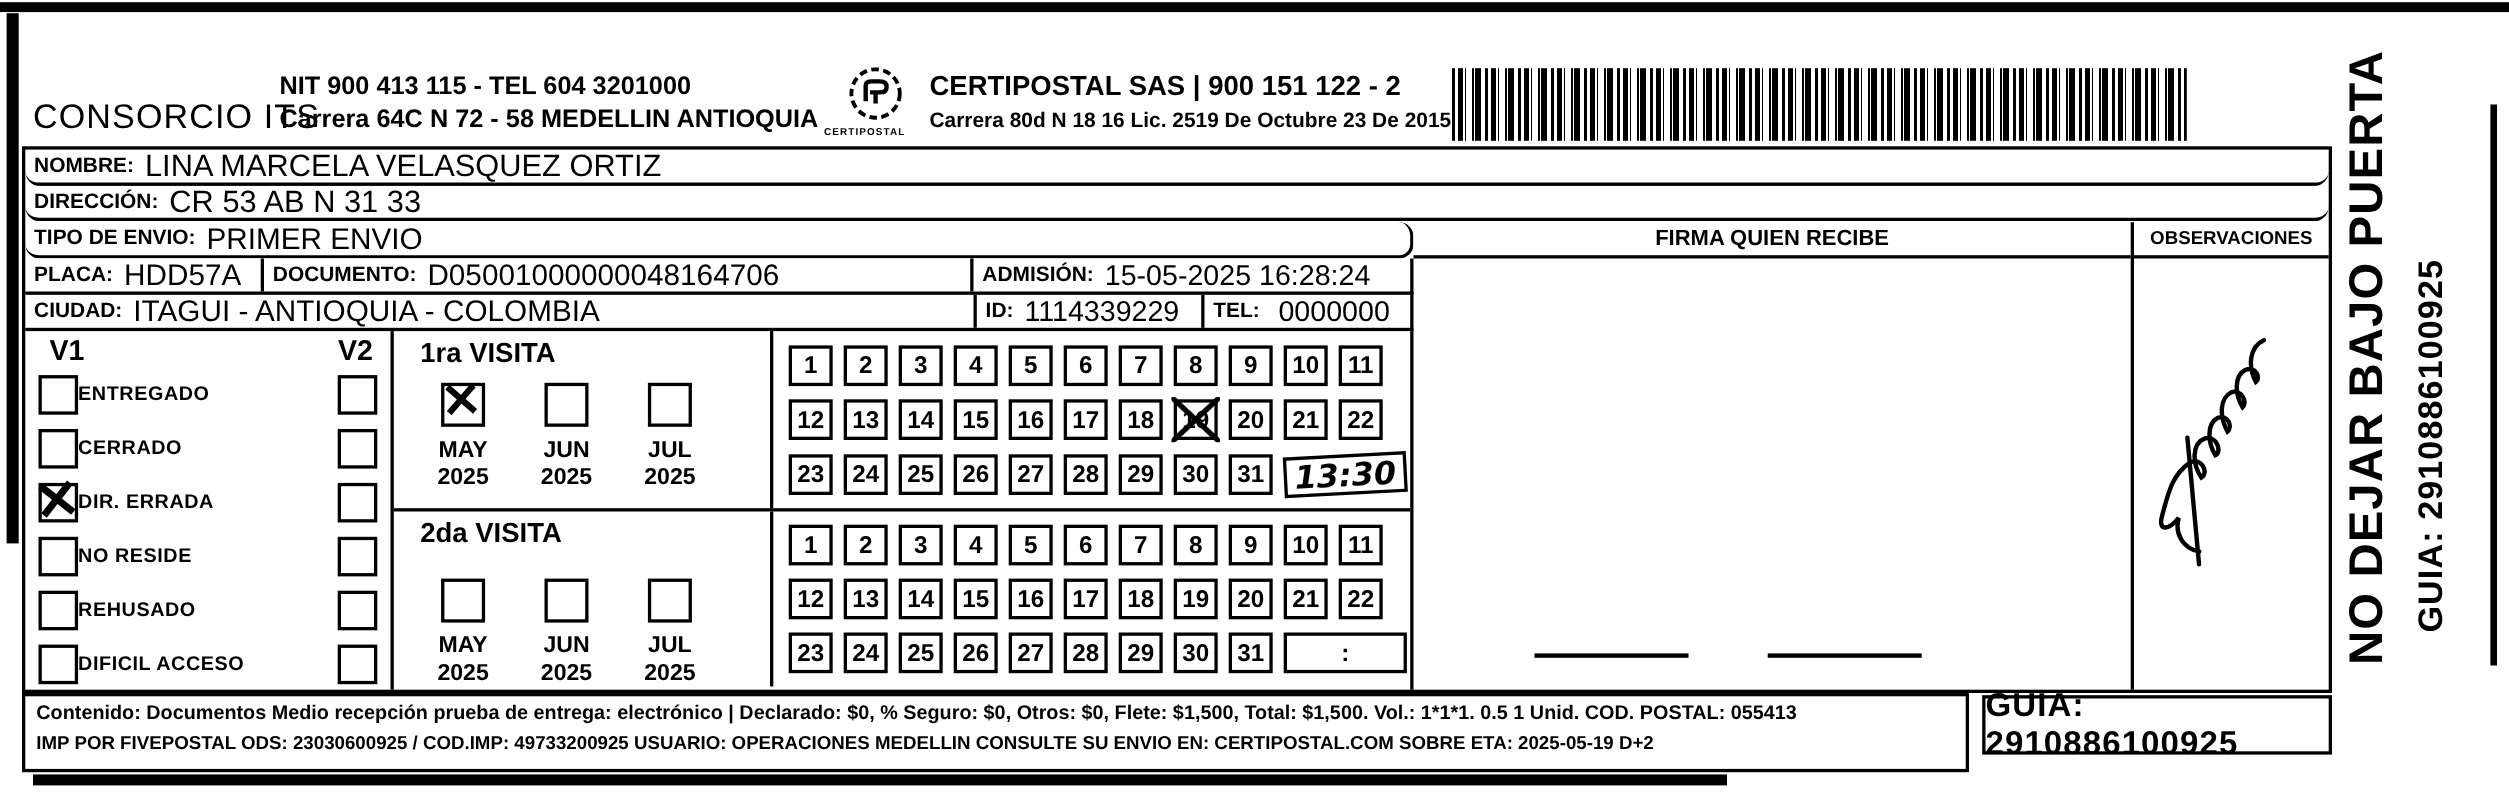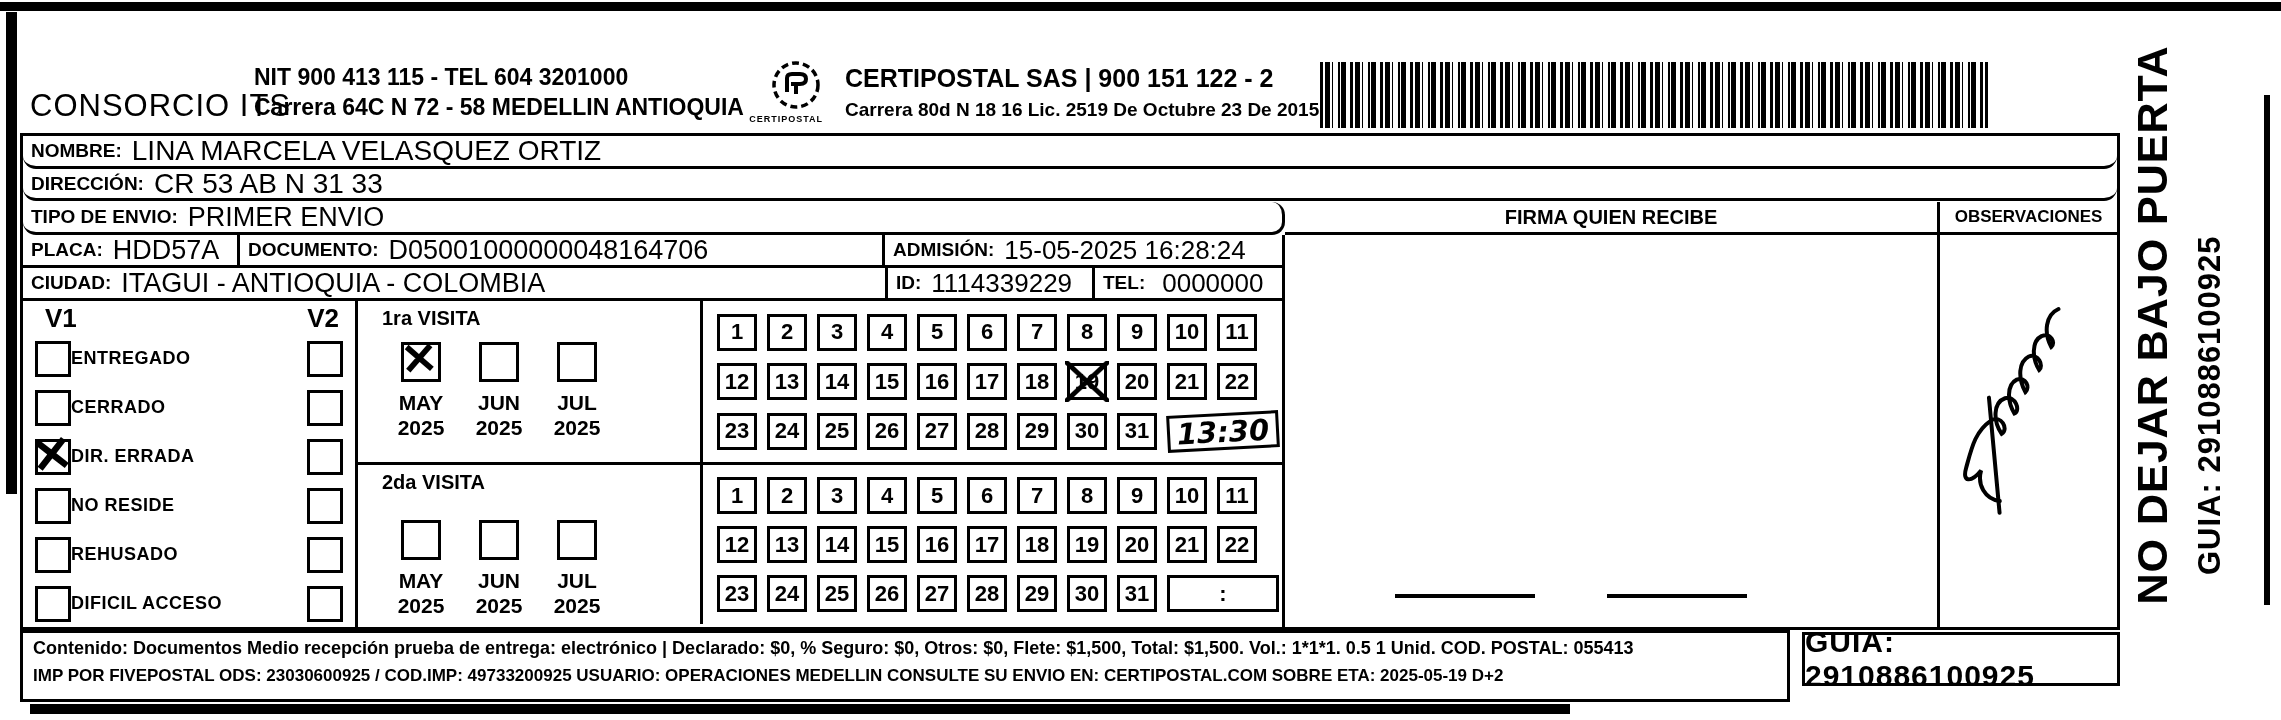--- a/index.html
+++ b/index.html
@@ -43,22 +43,22 @@
   .slabel { flex: 1; text-align: left; font-weight: bold; font-size: 18px; letter-spacing: 0.5px; }
   .cb { width: 36px; height: 36px; border: 3px solid #000; position: relative; flex: none; }
   .cb.checked::after { content: '✕'; position: absolute; left: -7px; top: -12px; font-size: 50px; font-weight: bold; line-height: 1; transform: rotate(-7deg); }
 
   
   .visits-box { position: absolute; left: 335px; top: 165px; width: 927px; height: 326px; border-right: 3px solid #000; }
   .visit { position: relative; display: flex; }
   .v1 { height: 164px; border-bottom: 3px solid #000; }
   .v2h { height: 159px; }
   .months { width: 345px; border-right: 3px solid #000; position: relative; flex: none; }
-  .visit-title { font-weight: bold; font-size: 20px; padding: 6px 16px 0 24px; }
-  .month-row { display: flex; gap: 16px; padding-left: 32px; }
+  .visit-title { font-weight: bold; font-size: 25px; padding: 6px 16px 0 24px; }
+  .month-row { display: flex; gap: 32px; padding-left: 32px; }
   .m1 { margin-top: 12px; } .m2 { margin-top: 26px; }
   .mcol { text-align: center; width: 62px; }
   .mcol .cb { margin: 0 auto 8px auto; width: 40px; height: 40px; }
   .mcol .cb.checked::after { left: -3px; top: -8px; font-size: 44px; transform: rotate(-4deg); }
   .mlabel { font-weight: bold; font-size: 21px; line-height: 25px; }
   .days { flex: 1; display: flex; flex-direction: column; justify-content: space-evenly; padding-left: 14px; }
   .day-row { display: flex; gap: 10px; }
   .day { width: 40px; height: 37px; border: 3px solid #000; font-weight: bold; font-size: 22px;
          display: flex; align-items: center; justify-content: center; position: relative; }
   .day.time { width: 112px; }

